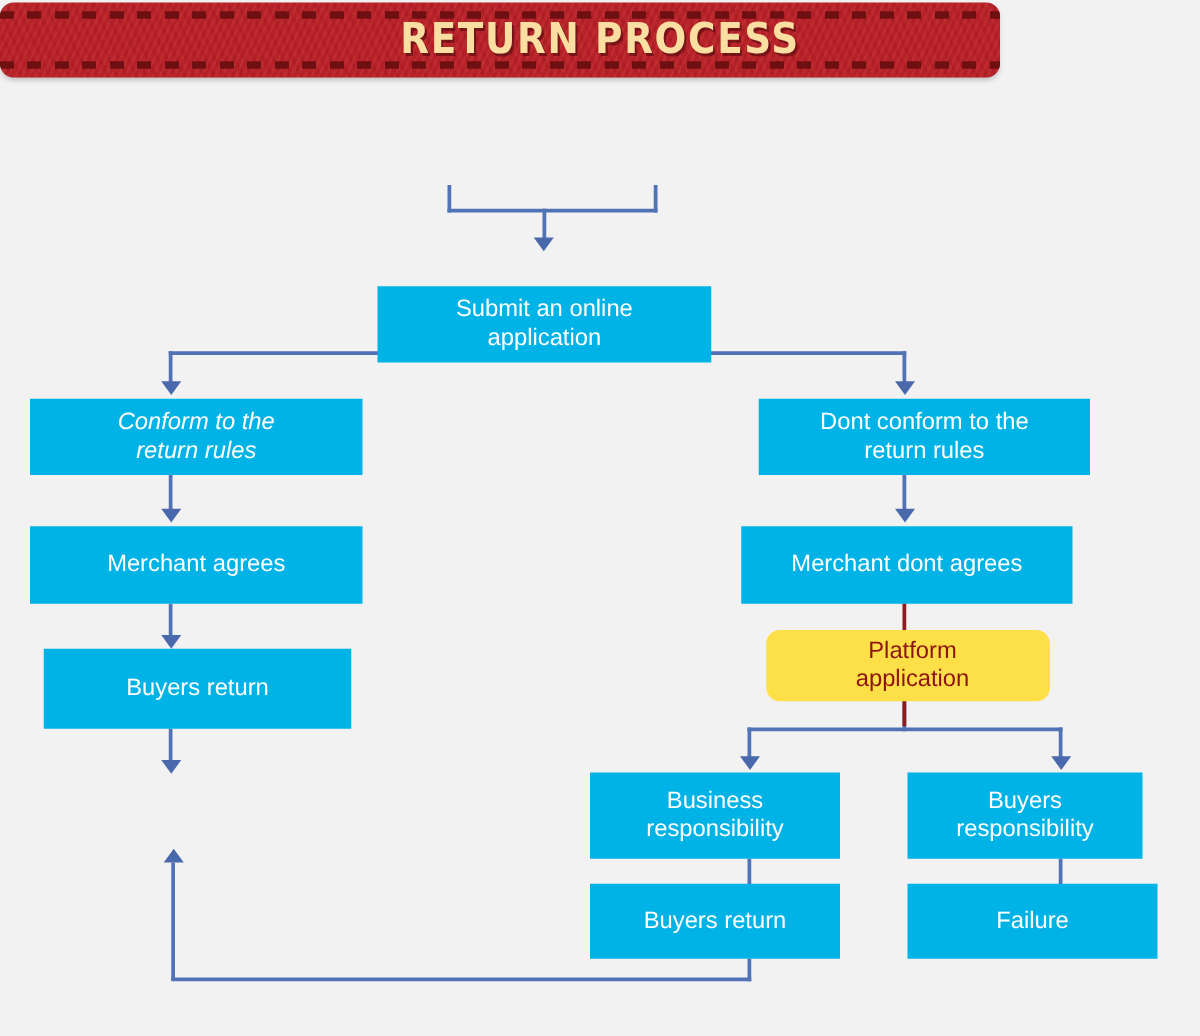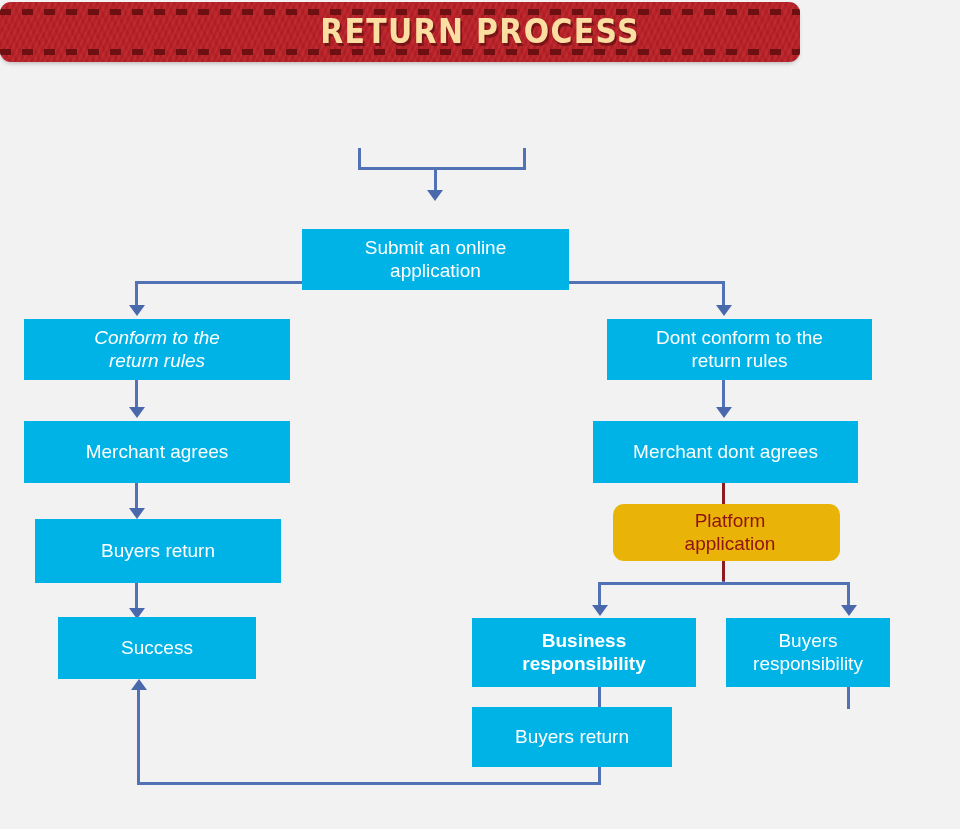--- a/index.html
+++ b/index.html
@@ -85,21 +85,21 @@
     color: #ffffff;
     font-size: 19px;
     line-height: 1.18;
     background: #00b3e6;
     padding: 2px 6px;
     z-index: 3;
   }
   .node.two-line { font-size: 19px; }
 
   .node-highlight {
-    background: #eab308;
+    background: #fde047;
     color: #8e1313;
     border-radius: 11px;
     font-size: 19px;
     z-index: 5;
     padding-left: 13px;
   }
 
   
   .seg {
     position: absolute;
@@ -225,36 +225,36 @@
     <span>
       <span>Platform</span><br>
       <span>application</span>
     </span>
   </div>
 
   <div class="node" style="left:35px; top:519px; width:246px; height:64px;">
     <span>Buyers return</span>
   </div>
 
-  <div class="node" style="left:58px; top:617px; width:198px; height:62px;">
-    <span>Success</span>
-  </div>
-
-  <div class="node two-line" style="left:472px; top:618px; width:224px; height:69px;font-weight:bold;">
+
+  <div class="node two-line" style="left:472px; top:618px; width:200px; height:69px;">
     <span>
       <span>Business</span><br>
       <span>responsibility</span>
     </span>
   </div>
 
-  <div class="node two-line" style="left:726px; top:618px; width:164px; height:69px;">
+  <div class="node two-line" style="left:726px; top:618px; width:188px; height:69px;">
     <span>
       <span>Buyers</span><br>
       <span>responsibility</span>
     </span>
   </div>
 
   <div class="node" style="left:472px; top:707px; width:200px; height:60px;">
     <span>Buyers return</span>
   </div>
 
+  <div class="node" style="left:726px; top:707px; width:200px; height:60px;">
+    <span>Failure</span>
+  </div>
 
 </div>
 
 </body></html>

